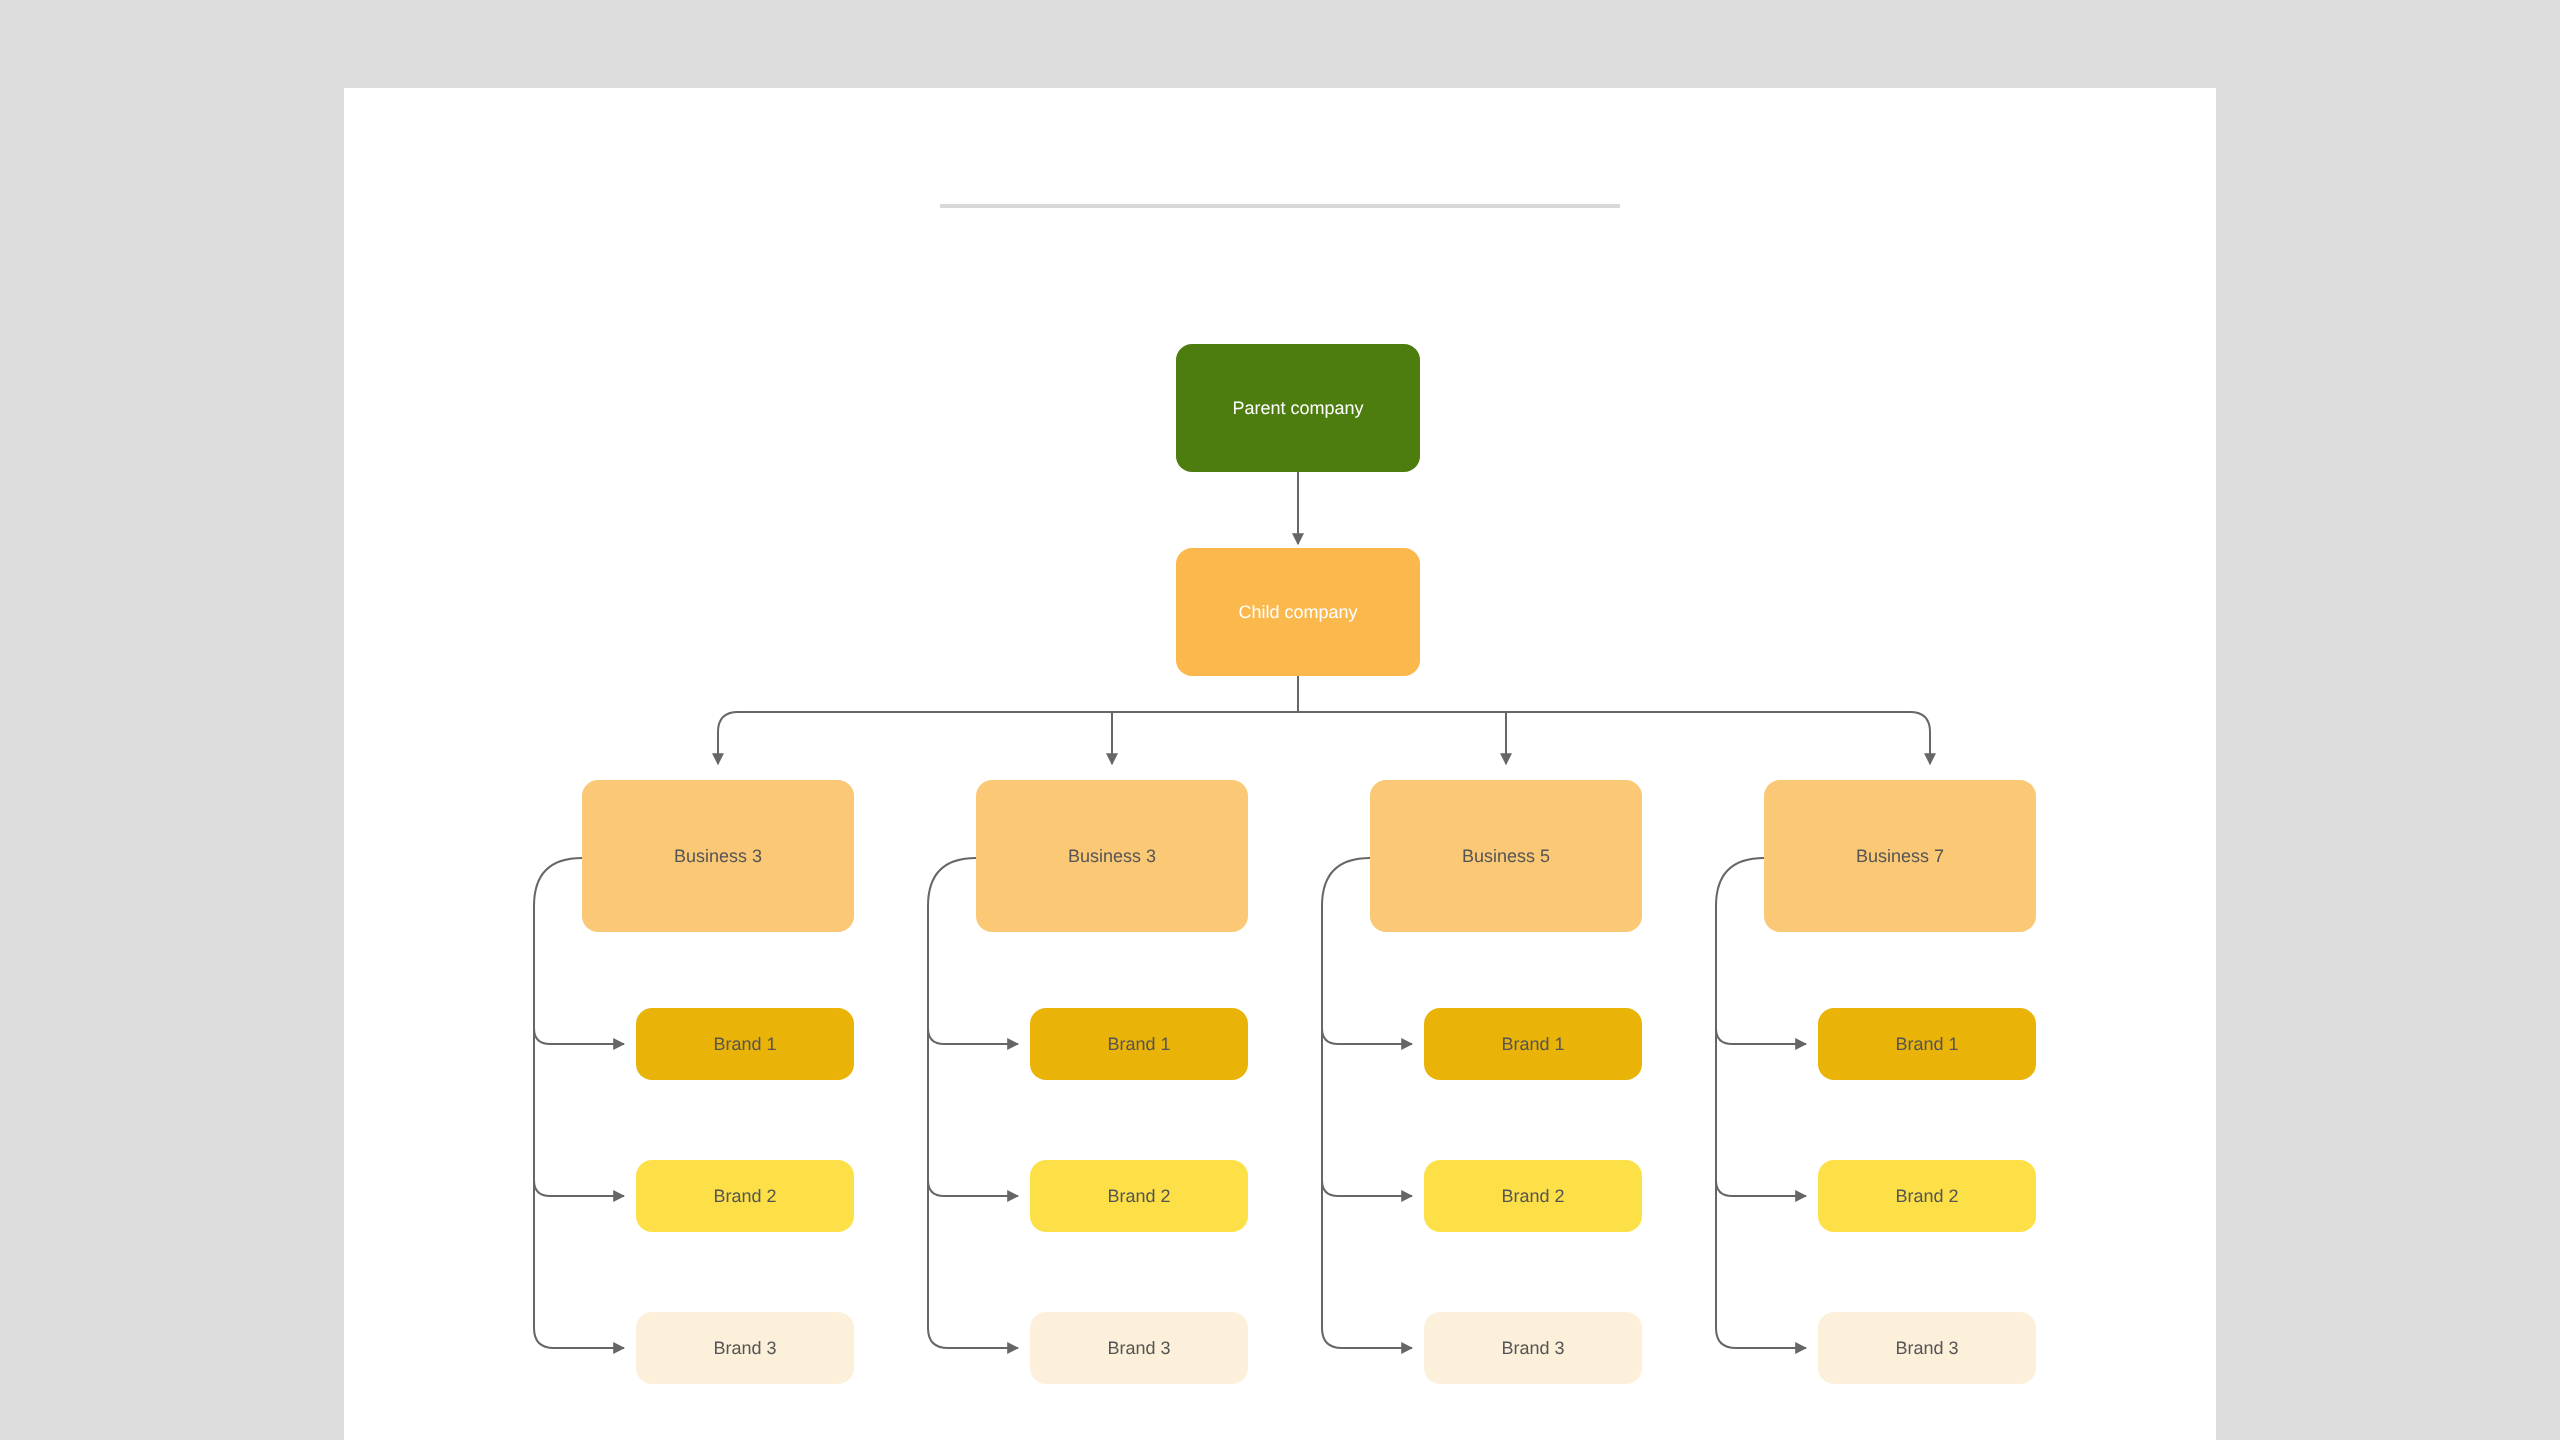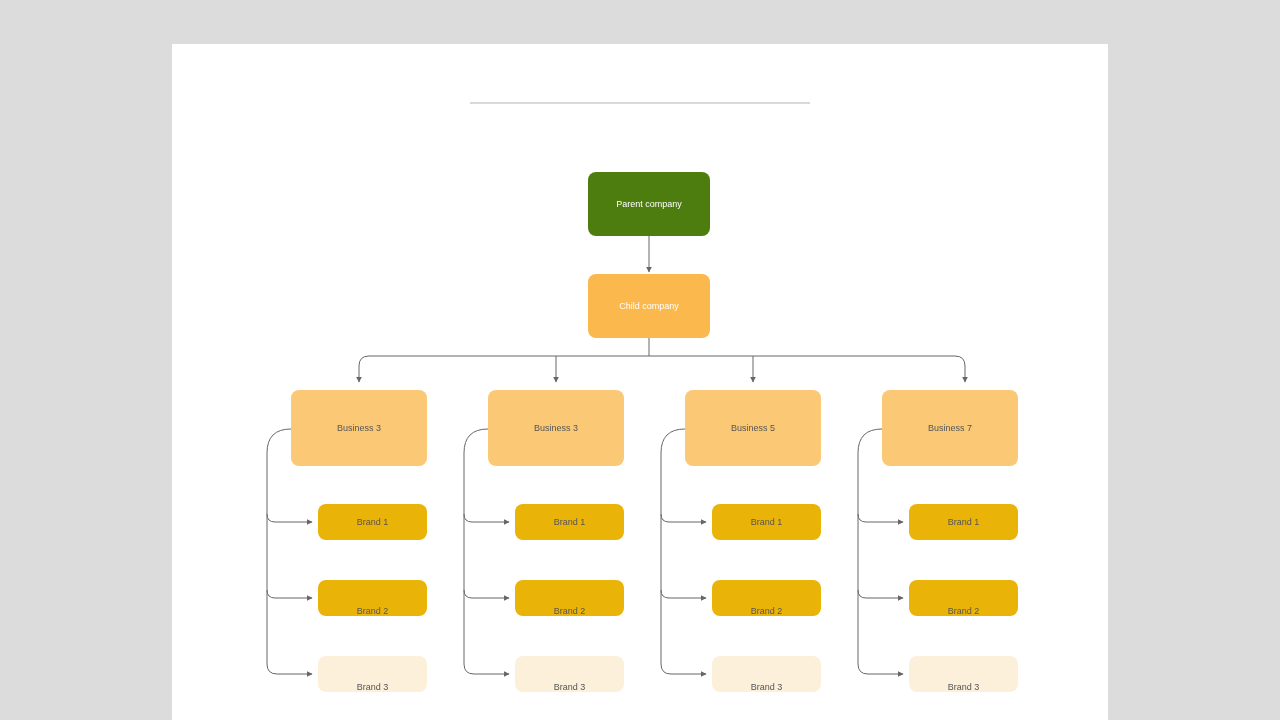--- a/index.html
+++ b/index.html
@@ -7,22 +7,22 @@
   .title-wrap{position:absolute;left:50%;top:54px;transform:translateX(-50%);}
   .title{font-size:19px;font-weight:bold;color:#a9a9a9;white-space:nowrap;text-align:center;}
   .title-underline{height:2px;background:#d9d9d9;margin-top:4px;width:340px;}
   .node{position:absolute;border-radius:8px;display:flex;align-items:center;justify-content:center;box-sizing:border-box;}
   .node span{font-size:9px;color:#555;}
   .node.top span{color:#fff;}
   .bg-parent{background:#4d7c0f;}
   .bg-child{background:#fbb84d;}
   .bg-biz{background:#fbc976;}
   .bg-b1{background:#eab308;}
-  .bg-b2{background:#eab308;align-items:flex-end;}
-  .bg-b3{background:#fdf0db;align-items:flex-end;}
+  .bg-b2{background:#fde047;}
+  .bg-b3{background:#fdf0db;}
   svg.connectors{position:absolute;left:0;top:0;width:936px;height:676px;pointer-events:none;}
 </style>
 </head>
 <body>
 
 <div class="canvas">
 
   <div class="title-wrap">
     <div class="title-underline"></div>
   </div>

